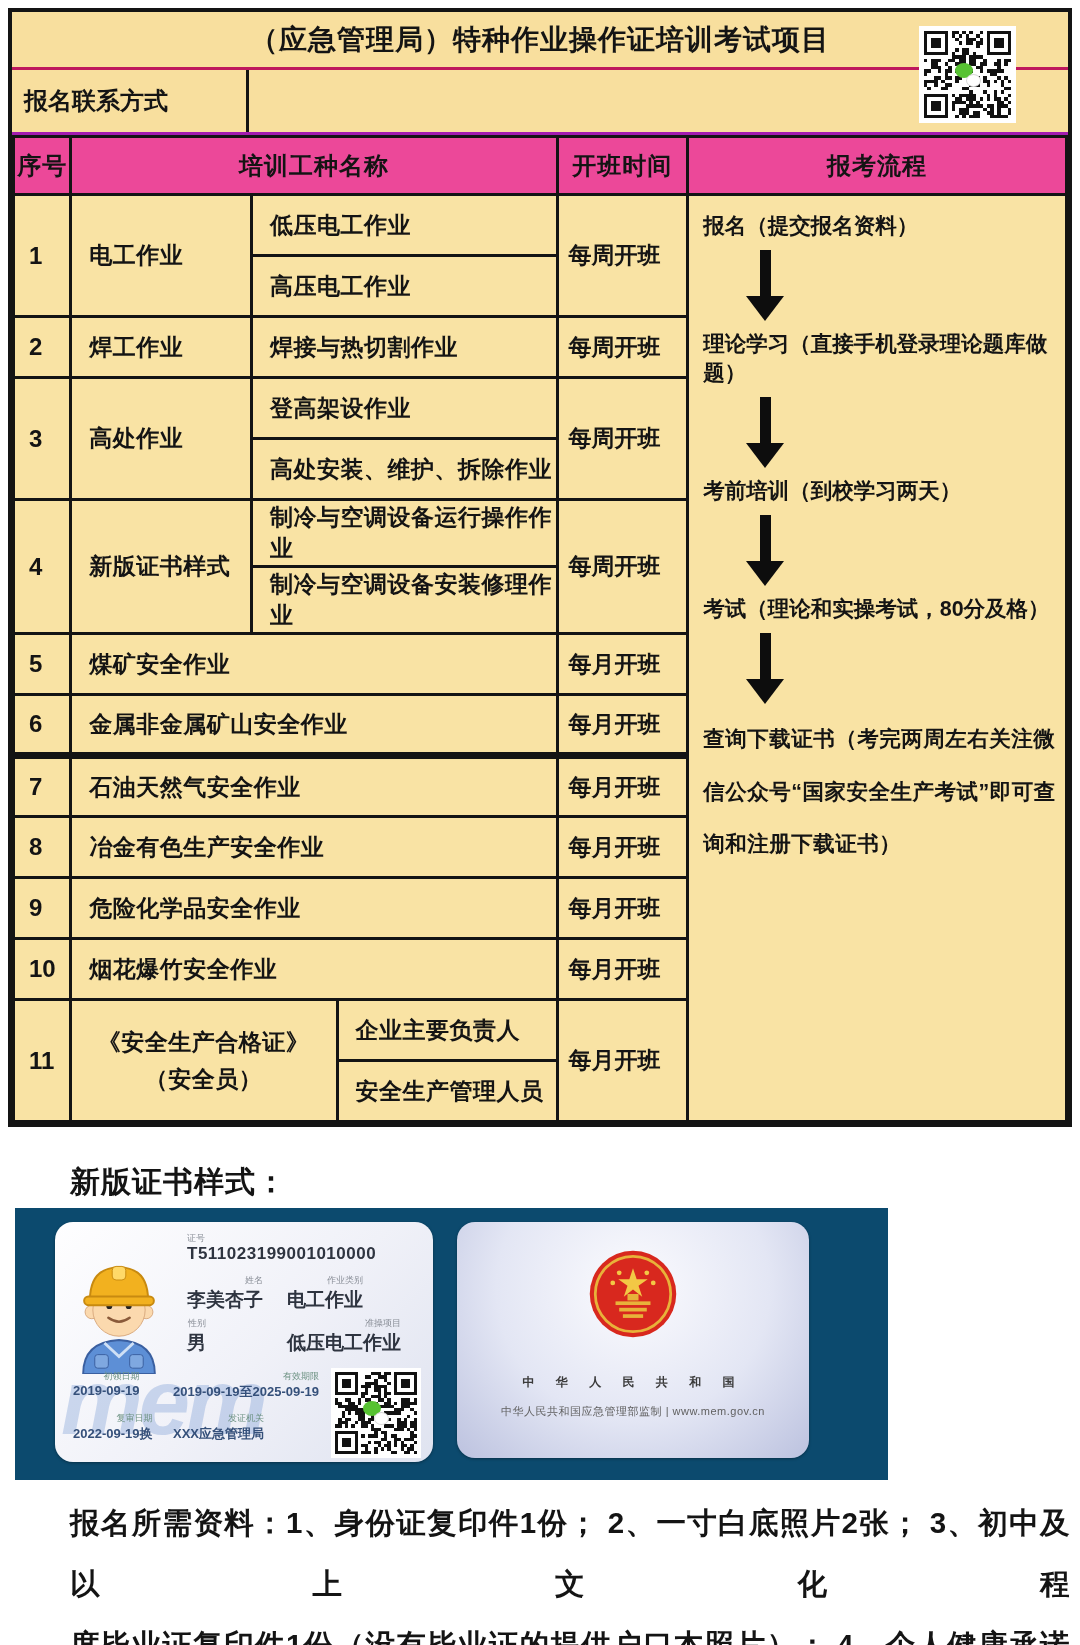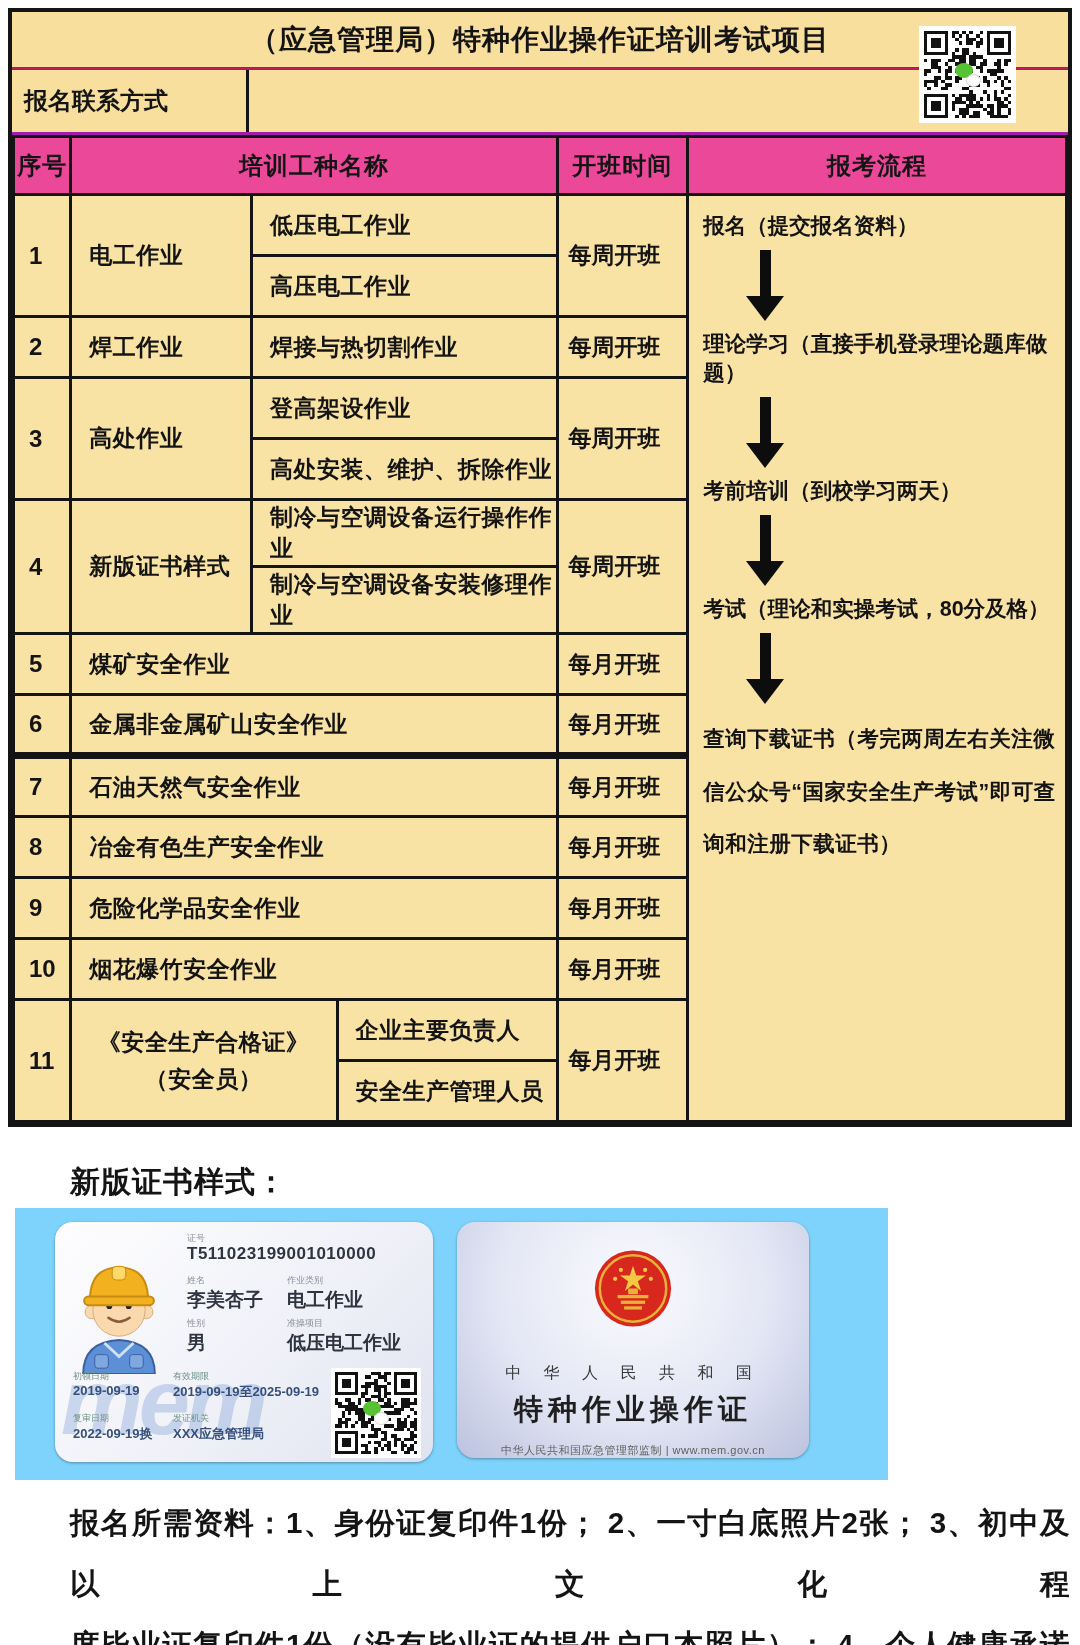--- a/index.html
+++ b/index.html
@@ -41,21 +41,21 @@
   tr.thick-top td{border-top-width:7px;}
   
   .fstep{font-size:21.5px;font-weight:bold;line-height:1.35;}
   .fstep.last{line-height:2.45;letter-spacing:0.5px;}
   .farrow{margin:9px 0 9px 40px;width:44px;display:flex;flex-direction:column;align-items:center;}
   .farrow .stem{width:11px;height:46px;background:#0d0d0d;}
   .farrow .tri{width:0;height:0;border-left:19px solid transparent;border-right:19px solid transparent;
     border-top:25px solid #0d0d0d;}
   
   .cert-head{position:absolute;left:70px;top:1162px;font-size:30px;font-weight:bold;letter-spacing:1px;}
-  .photo{position:absolute;left:15px;top:1208px;width:873px;height:272px;background:#7dd3fc;}
+  .photo{position:absolute;left:15px;top:1208px;width:873px;height:272px;background:#0c4a6e;text-align:right;}
   .card{position:absolute;border-radius:18px;box-shadow:0 1px 3px rgba(0,0,0,0.35);}
   .card.front{left:40px;top:14px;width:378px;height:240px;
     background:linear-gradient(135deg,#FEFEFF 0%,#F0F1F8 55%,#DFE3F0 100%);overflow:hidden;}
   .card.back{left:442px;top:14px;width:352px;height:236px;
     background:radial-gradient(ellipse at 50% 28%,#FBFBFE 0%,#E3E6F4 55%,#BCC2DF 100%);
     display:flex;flex-direction:column;align-items:center;}
   .avatar{position:absolute;left:10px;top:26px;width:108px;height:126px;}
   .f-id-label{position:absolute;left:132px;top:10px;font-size:9px;color:#8A8F98;}
   .f-id{position:absolute;left:132px;top:22px;font-size:17px;font-weight:bold;color:#2E3440;letter-spacing:0.5px;}
   .f-lab{font-size:9px;color:#8A8F98;}
@@ -64,21 +64,21 @@
   .f-c2{position:absolute;left:232px;}
   .mem-wm{position:absolute;left:6px;top:128px;font-size:92px;font-weight:bold;font-style:italic;
     color:rgba(100,140,205,0.30);font-family:"Liberation Sans",sans-serif;letter-spacing:-4px;}
   .d-lab{font-size:9px;color:#6E9384;}
   .d-val{font-size:13px;font-weight:bold;color:#35507A;}
   .d-c1{position:absolute;left:18px;}
   .d-c2{position:absolute;left:118px;}
   .card-qr{position:absolute;right:12px;bottom:4px;width:90px;height:90px;background:#fff;padding:4px;
     box-sizing:border-box;}
   .emblem{margin-top:26px;width:92px;height:92px;}
-  .b-country{margin-top:34px;font-size:16px;font-weight:normal;color:#3A3A3A;letter-spacing:9px;}
+  .b-country{margin-top:34px;font-size:12px;font-weight:bold;color:#3A3A3A;letter-spacing:9px;}
   .b-title{margin-top:6px;font-size:29px;font-weight:bold;color:#1f1f1f;letter-spacing:5px;}
   .b-foot{margin-top:13px;font-size:11px;color:#606060;letter-spacing:0.5px;}
   
   .docs{position:absolute;left:70px;top:1492px;width:1000px;}
   .docs .line{font-size:29.5px;font-weight:bold;line-height:61px;letter-spacing:0.5px;white-space:nowrap;}
   .docs .line.fill{white-space:normal;text-align:justify;text-align-last:justify;}
 </style>
 </head>
 <body>
 
@@ -721,21 +721,20 @@
       <circle cx="28" cy="38" r="2.6" fill="#F3C845"></circle>
         <circle cx="35" cy="27" r="2.6" fill="#F3C845"></circle>
       <circle cx="65" cy="27" r="2.6" fill="#F3C845"></circle>
         <circle cx="72" cy="38" r="2.6" fill="#F3C845"></circle>
       <rect x="31" y="58" width="38" height="4" fill="#E8B23A"></rect>
       <rect x="35" y="65" width="30" height="4" fill="#E8B23A"></rect>
       <rect x="39" y="72" width="22" height="4" fill="#E8B23A"></rect>
       <rect x="44" y="50" width="12" height="7" fill="#E8B23A"></rect>
     </svg>
     <div class="b-country">中 华 人 民 共 和 国</div>
-    <div class="b-title">特种作业操作证</div>
     <div class="b-foot">中华人民共和国应急管理部监制 | www.mem.gov.cn</div>
   </div>
 </div>
 
 <div class="docs">
   <div class="line fill">报名所需资料：1、身份证复印件1份； 2、一寸白底照片2张； 3、初中及以上文化程</div>
   <div class="line fill">度毕业证复印件1份（没有毕业证的提供户口本照片）； 4、个人健康承诺书一份（由</div>
 
 </div>
 

